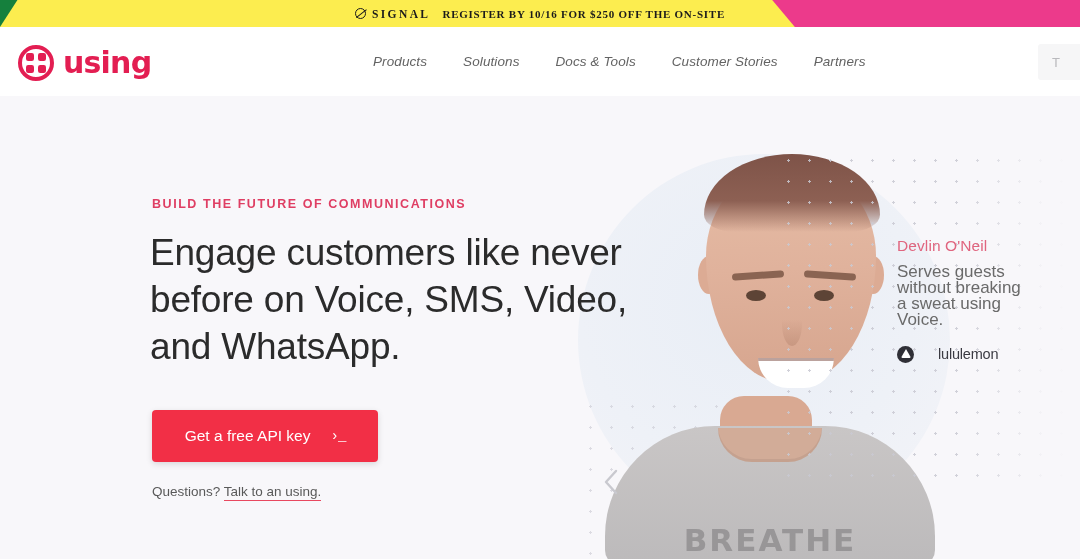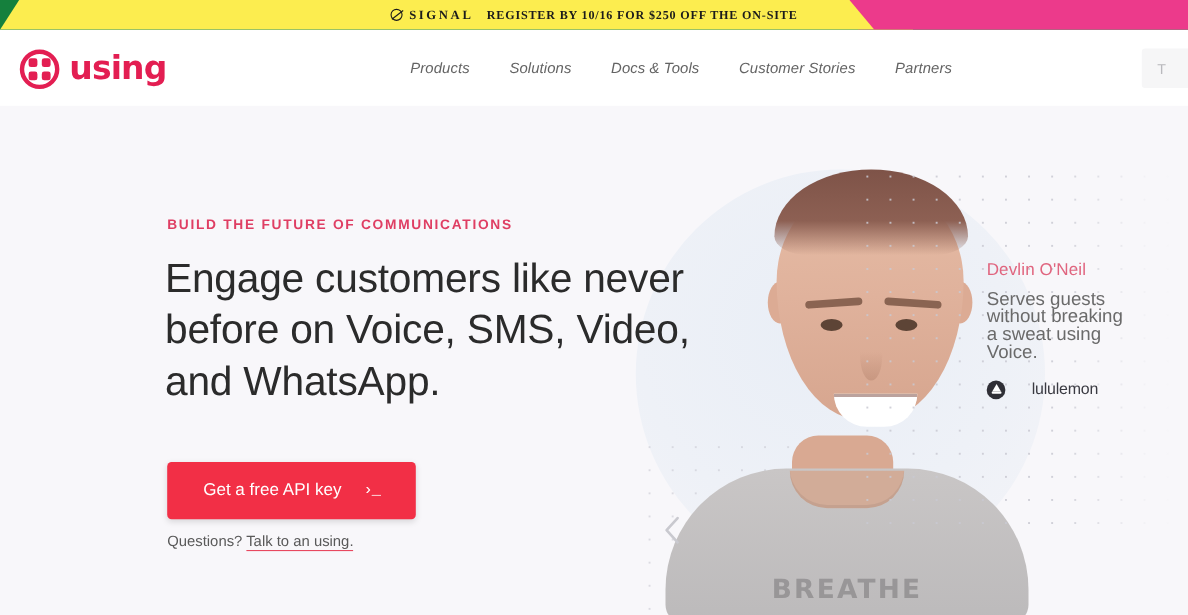--- a/index.html
+++ b/index.html
@@ -180,21 +180,21 @@
     transform: translateX(-50%);
     width: 104px; height: 34px;
     border-radius: 0 0 60px 60px;
     background: #d2ac98;
     box-shadow: inset 0 -3px 0 rgba(0,0,0,0.06);
   }
   .shirt-print {
     position: absolute; left: 50%; top: 96px;
     transform: translateX(-50%);
     font-family: "DejaVu Sans", sans-serif;
-    font-size: 24px; font-weight: bold; letter-spacing: 2px;
+    font-size: 31px; font-weight: bold; letter-spacing: 2px;
     color: rgba(120,118,120,0.55);
     white-space: nowrap;
   }
   .person-head {
     position: absolute; left: 186px; top: 68px;
     width: 170px; height: 218px;
     border-radius: 50% 50% 46% 46% / 42% 42% 58% 58%;
     background: linear-gradient(178deg, #e6bda6 0%, #e0b29c 48%, #d6a58e 100%);
   }
   .person-ear-l {
@@ -246,21 +246,21 @@
     white-space: nowrap;
   }
   .headline {
     position: absolute; top: 133px; left: -2px;
     font-size: 37px; line-height: 47px;
     color: #2b2b2b; font-weight: normal;
     letter-spacing: -0.2px;
     width: 490px;
   }
   .cta-button {
-    position: absolute; top: 324px; left: 0;
+    position: absolute; top: 314px; left: 0;
     width: 226px; height: 52px;
     background: #f22f46;
     border: none; border-radius: 4px;
     color: #ffffff; font-size: 15.5px;
     font-family: "Liberation Sans", sans-serif;
     display: flex; align-items: center; justify-content: center;
     gap: 20px; cursor: pointer;
     box-shadow: 0 2px 6px rgba(0,0,0,0.13);
   }
   .cta-prompt { font-family: "Liberation Mono", monospace; font-size: 14px; letter-spacing: -1px; }

